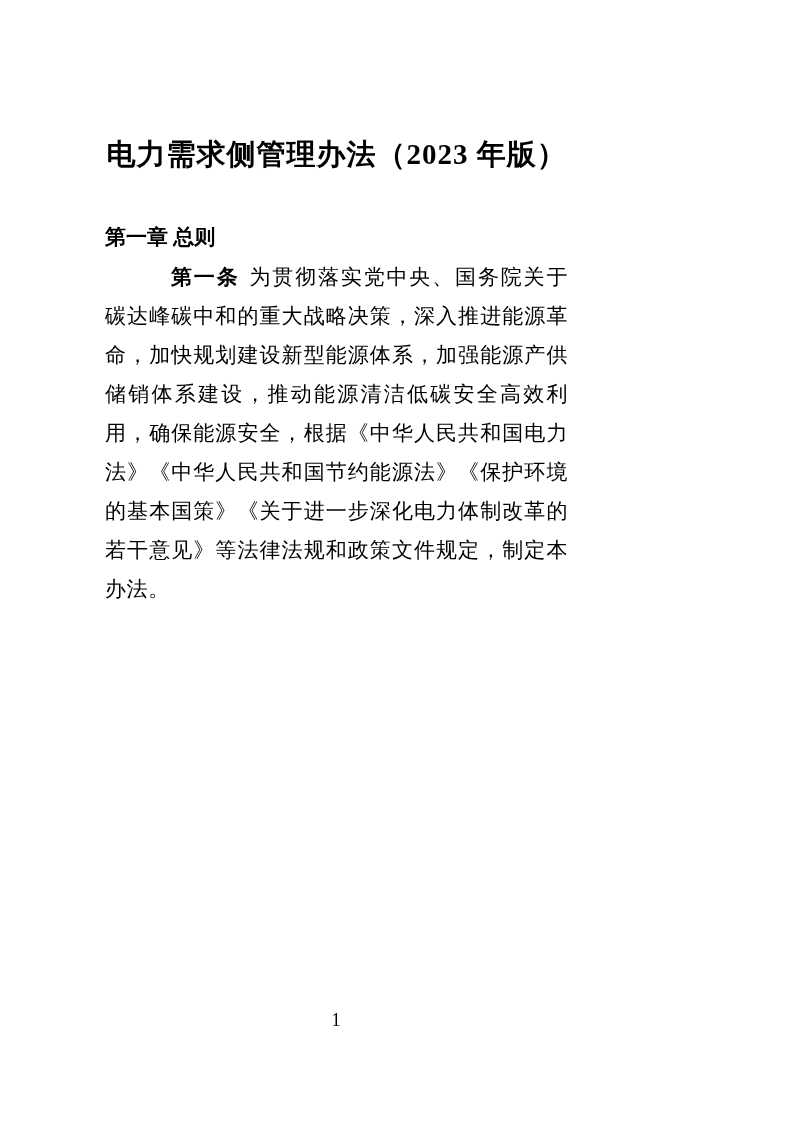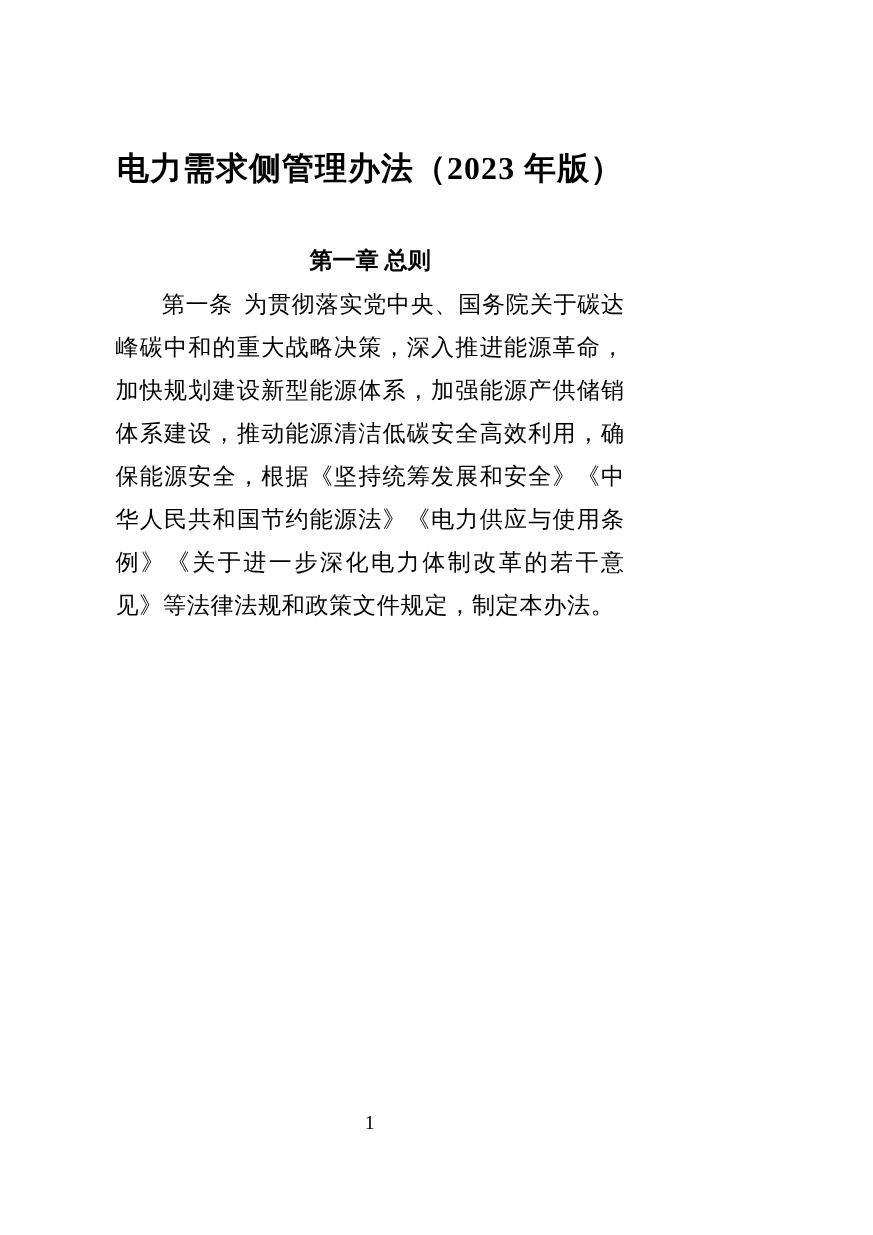--- a/index.html
+++ b/index.html
@@ -26,40 +26,41 @@
     margin: 0;
     text-align: center;
     font-size: 29px;
     line-height: 36px;
     font-weight: bold;
     letter-spacing: 1px;
     font-family: "Liberation Serif", "DejaVu Serif", serif;
   }
   .chapter-heading {
     margin: 52px 0 0 0;
-    text-align: center;
+    text-align: left;
     font-size: 21px;
     line-height: 26px;
     font-weight: bold;
   }
   .doc-body {
     margin-top: 8px;
   }
   .para {
     margin: 0;
     font-size: 21px;
     line-height: 39px;
     text-align: justify;
     text-align-last: left;
     text-indent: 42px;
     letter-spacing: 0.6px;
   }
   .article-label {
-    font-weight: normal;
+    font-weight: bold;
     margin-right: 10px;
+    margin-left: 24px;
   }
   .page-number {
     position: absolute;
     left: 0;
     right: 0;
     bottom: 92px;
     text-align: center;
     font-size: 18px;
     line-height: 22px;
   }
@@ -69,21 +70,21 @@
 
 <div class="page">
 
   <h1 class="doc-title">电力需求侧管理办法（2023 年版）</h1>
 
   <h2 class="chapter-heading">第一章 总则</h2>
 
   <div class="doc-body">
 
     <p class="para">
-      <span class="article-label">第一条</span><span class="article-text">为贯彻落实党中央、国务院关于碳达峰碳中和的重大战略决策，深入推进能源革命，加快规划建设新型能源体系，加强能源产供储销体系建设，推动能源清洁低碳安全高效利用，确保能源安全，根据《坚持统筹发展和安全》《中华人民共和国节约能源法》《电力供应与使用条例》《关于进一步深化电力体制改革的若干意见》等法律法规和政策文件规定，制定本办法。</span>
+      <span class="article-label">第一条</span><span class="article-text">为贯彻落实党中央、国务院关于碳达峰碳中和的重大战略决策，深入推进能源革命，加快规划建设新型能源体系，加强能源产供储销体系建设，推动能源清洁低碳安全高效利用，确保能源安全，根据《中华人民共和国电力法》《中华人民共和国节约能源法》《保护环境的基本国策》《关于进一步深化电力体制改革的若干意见》等法律法规和政策文件规定，制定本办法。</span>
     </p>
 
 
 
 
 
   </div>
 
   <div class="page-number">1</div>
 

